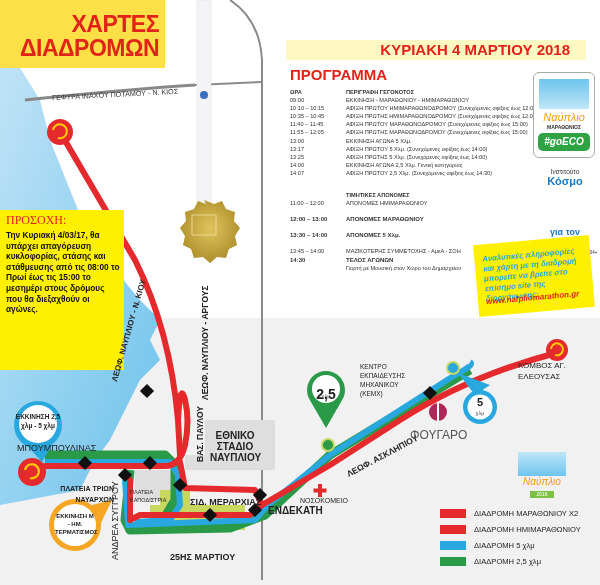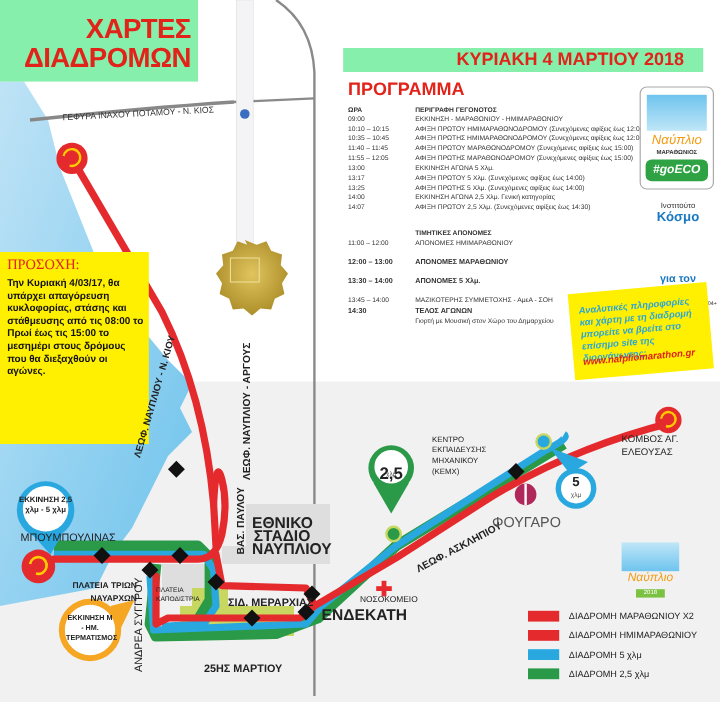--- a/index.html
+++ b/index.html
@@ -1,37 +1,37 @@
 <!DOCTYPE html>
 <html><head>
 <meta charset="utf-8">
 <style>
   html, body { margin:0; padding:0; }
   body { width:600px; height:585px; position:relative; overflow:hidden; background:#f1f1f1; font-family:"Liberation Sans", sans-serif; }
   .abs { position:absolute; }
   #map { position:absolute; left:0; top:0; width:600px; height:585px; }
-  .title-box { left:0; top:0; width:165px; height:68px; background:#86efac; }
+  .title-box { left:0; top:0; width:165px; height:68px; background:#fde047; }
   .title-box .t { position:absolute; right:6px; text-align:right; color:#e2231a; font-weight:bold; font-size:23px; line-height:24px; letter-spacing:-0.5px; }
-  .date-bar { left:286px; top:40px; width:300px; height:20px; background:#86efac; }
+  .date-bar { left:286px; top:40px; width:300px; height:20px; background:#fef9c3; }
   .date-bar span { position:absolute; right:16px; top:1px; color:#e2231a; font-weight:bold; font-size:15px; }
   .prog-title { left:290px; top:66px; color:#e2231a; font-weight:bold; font-size:15px; }
   .sched { left:290px; top:88px; width:250px; font-size:5.6px; color:#333; line-height:8.1px; }
   .sched .row { display:flex; }
   .sched .c1 { width:56px; flex:none; }
   .sched .c2 { flex:1; white-space:nowrap; }
   .sched .hdr { font-weight:bold; }
   .sched .bold { font-weight:bold; font-size:6px; }
   .warn { left:0; top:210px; width:124px; height:160px; background:#ffef00; }
   .warn .h { position:absolute; left:6px; top:3px; color:#e2231a; font-family:"Liberation Serif", serif; font-size:12px; font-weight:normal; }
   .warn .b { position:absolute; left:6px; top:20px; width:114px; font-size:8.3px; line-height:10.6px; font-weight:bold; color:#111; }
   .warn .s { position:absolute; left:6px; top:120px; width:114px; font-family:"Liberation Serif", serif; font-size:7.6px; line-height:10px; color:#6b5a2a; }
   .info { left:476px; top:240px; width:116px; height:72px; background:#ffef00; transform:rotate(-5deg); transform-origin:center; }
   .info .txt { position:absolute; left:8px; top:10px; width:104px; font-size:7.8px; line-height:10px; color:#2aa6d8; font-weight:bold; font-style:italic; }
   .info .url { position:absolute; left:8px; top:53px; color:#e2231a; font-size:8px; font-weight:bold; font-style:italic; }
-  .lbl { font-size:13px; color:#222; font-weight:bold; white-space:nowrap; }
+  .lbl { font-size:10px; color:#222; font-weight:bold; white-space:nowrap; }
   .road-lbl { font-size:9px; font-weight:bold; color:#222; white-space:nowrap; }
   .legend { left:440px; top:505px; }
   .legend .item { display:flex; align-items:center; height:16px; margin-bottom:0px; }
   .legend .sw { width:26px; height:9px; margin-right:8px; }
   .legend .t { font-size:7.6px; color:#222; }
   .logo-box { left:533px; top:72px; width:60px; height:84px; background:#fff; border:1px solid #aaa; border-radius:6px; }
   .eco { position:absolute; left:4px; top:60px; width:52px; height:18px; background:#2fa344; border-radius:5px; color:#fff; font-weight:bold; font-style:italic; font-size:10px; text-align:center; line-height:18px; }
   .inst { left:530px; top:168px; width:70px; text-align:center; }
   .inst .a { font-size:6.5px; color:#333; }
   .inst .b { font-size:11px; color:#1a78c2; font-weight:bold; line-height:12px; }

